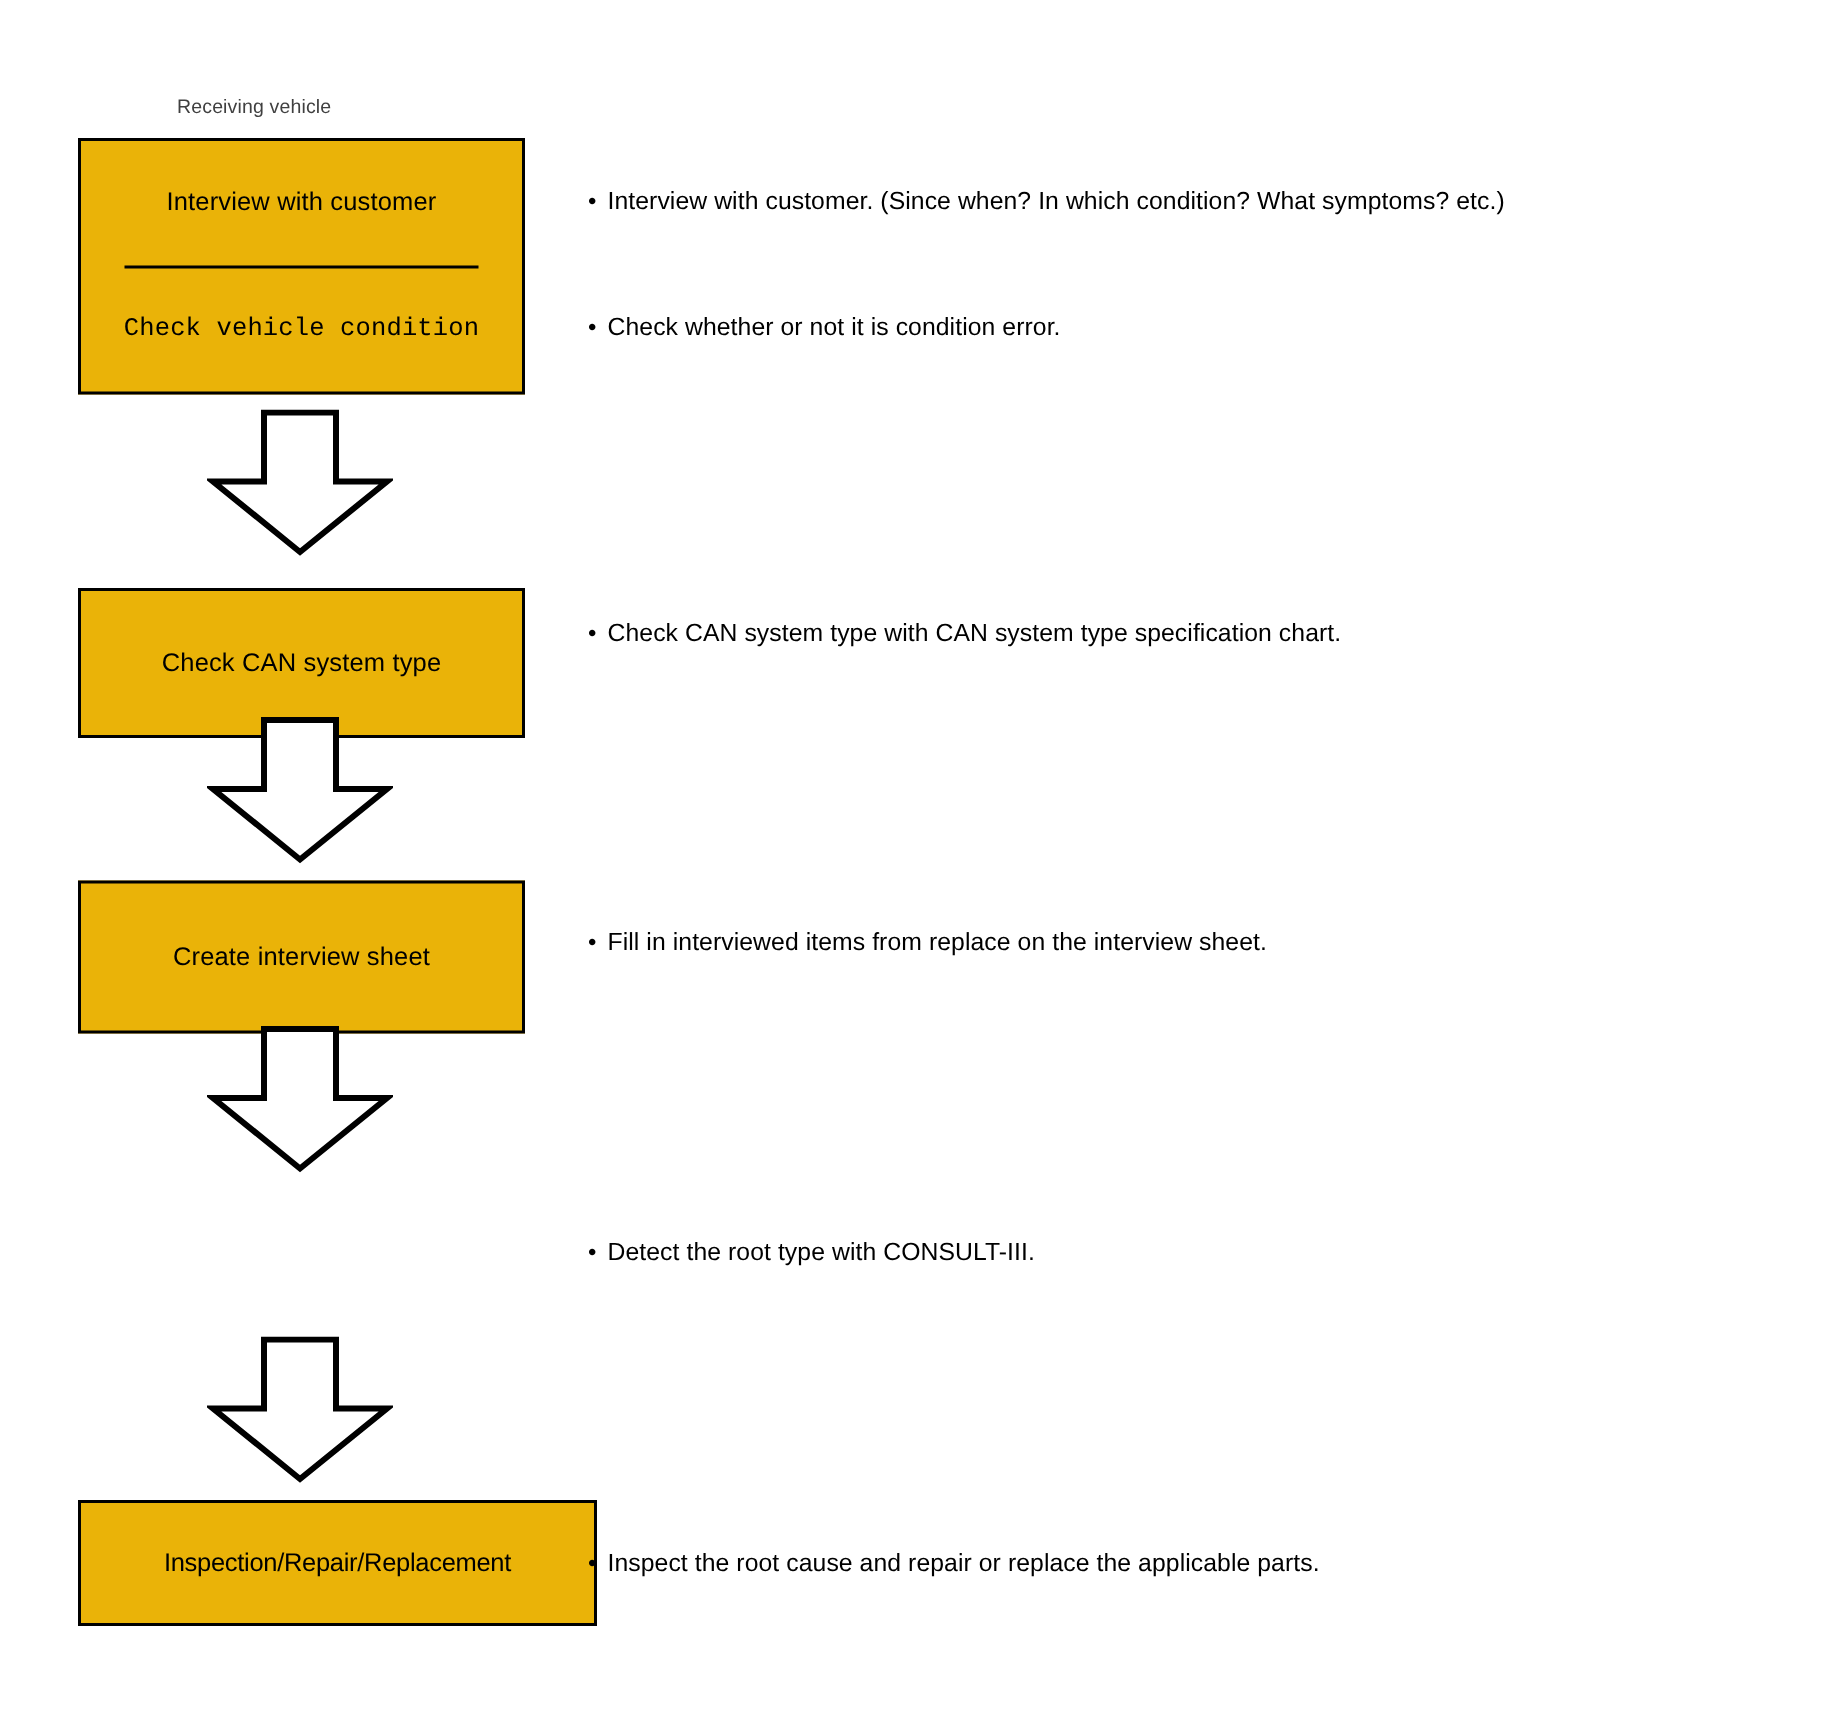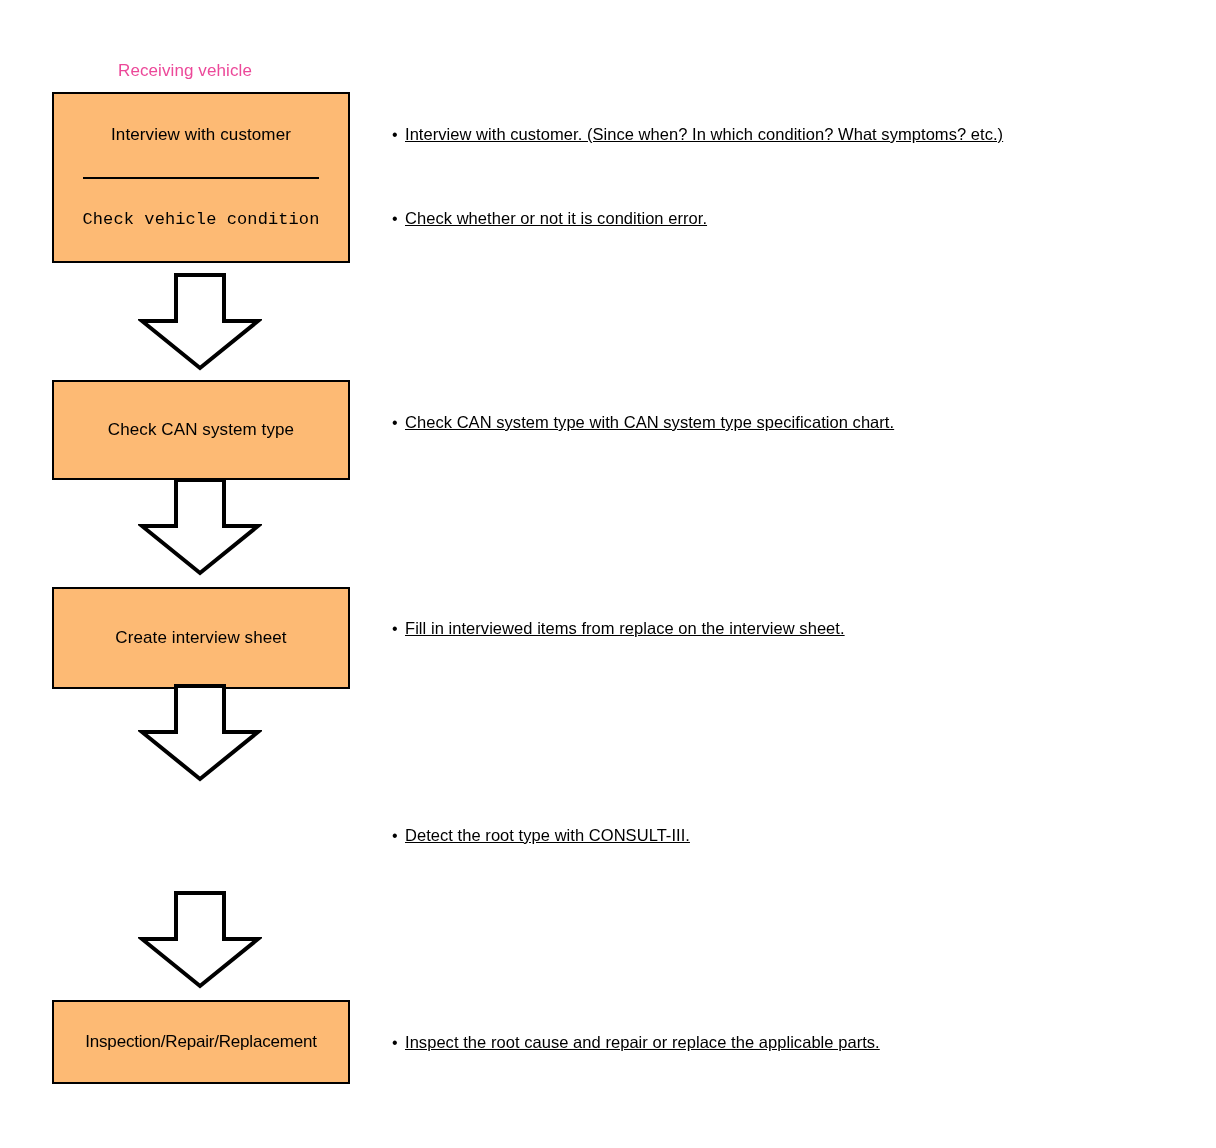--- a/index.html
+++ b/index.html
@@ -16,32 +16,32 @@
     position: relative;
     width: 1216px;
     height: 1148px;
     background: #ffffff;
     overflow: hidden;
   }
 
   
   .flow-label {
     position: absolute;
-    font-size: 17px;
+    font-size: 13px;
     line-height: 20px;
-    color: #ec4899;
+    color: #404040;
     white-space: nowrap;
     letter-spacing: 0.1px;
   }
 
   .proc-box {
     position: absolute;
     box-sizing: border-box;
     border: 2px solid #000000;
-    background: #fdba74;
+    background: #eab308;
     display: flex;
     align-items: center;
     justify-content: center;
   }
   .proc-box.stacked {
     flex-direction: column;
     justify-content: stretch;
   }
   .proc-cell {
     flex: 1 1 0;
@@ -85,21 +85,20 @@
   }
   .note .bullet {
     display: inline-block;
     width: 13px;
     flex: none;
     font-size: 16px;
     line-height: 21px;
   }
   .note .note-text {
     display: inline-block;
-    text-decoration: underline;
   }
 </style>
 </head>
 <body>
 
 <div id="canvas">
 
   <div class="flow-label" style="left:118px; top:61px;">Receiving vehicle</div>
 
   <div class="proc-box stacked" style="left:52px; top:92px; width:298px; height:171px;">
@@ -119,21 +118,21 @@
     <span class="bullet">•</span>
     <span class="note-text">Check whether or not it is condition error.</span>
   </div>
 
   <div class="arrow" style="left:138px; top:273px;">
     <svg width="124" height="98" viewBox="0 0 124 98">
       <polygon points="38,2 86,2 86,48 120,48 62,95 4,48 38,48" fill="#ffffff" stroke="#000000" stroke-width="4" stroke-linejoin="miter"></polygon>
     </svg>
   </div>
 
-  <div class="proc-box" style="left:52px; top:380px; width:298px; height:100px;">
+  <div class="proc-box" style="left:52px; top:392px; width:298px; height:100px;">
     <span class="proc-text">Check CAN system type</span>
   </div>
   <div class="note" style="left:392px; top:412px;">
     <span class="bullet">•</span>
     <span class="note-text">Check CAN system type with CAN system type specification chart.</span>
   </div>
 
   <div class="arrow" style="left:138px; top:478px;">
     <svg width="124" height="98" viewBox="0 0 124 98">
       <polygon points="38,2 86,2 86,48 120,48 62,95 4,48 38,48" fill="#ffffff" stroke="#000000" stroke-width="4" stroke-linejoin="miter"></polygon>
@@ -158,21 +157,21 @@
     <span class="bullet">•</span>
     <span class="note-text">Detect the root type with CONSULT-III.</span>
   </div>
 
   <div class="arrow" style="left:138px; top:891px;">
     <svg width="124" height="98" viewBox="0 0 124 98">
       <polygon points="38,2 86,2 86,48 120,48 62,95 4,48 38,48" fill="#ffffff" stroke="#000000" stroke-width="4" stroke-linejoin="miter"></polygon>
     </svg>
   </div>
 
-  <div class="proc-box" style="left:52px; top:1000px; width:298px; height:84px;">
+  <div class="proc-box" style="left:52px; top:1000px; width:346px; height:84px;">
     <span class="proc-text tight">Inspection/Repair/Replacement</span>
   </div>
   <div class="note" style="left:392px; top:1032px;">
     <span class="bullet">•</span>
     <span class="note-text">Inspect the root cause and repair or replace the applicable parts.</span>
   </div>
 
 </div>
 
 </body></html>

